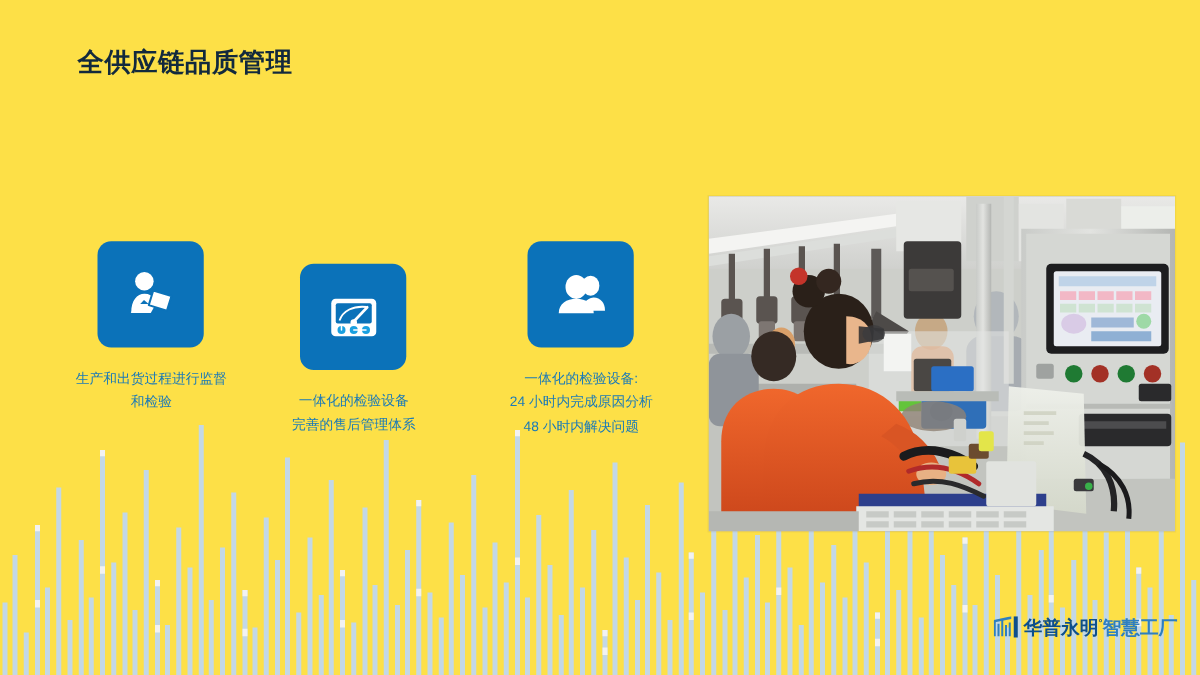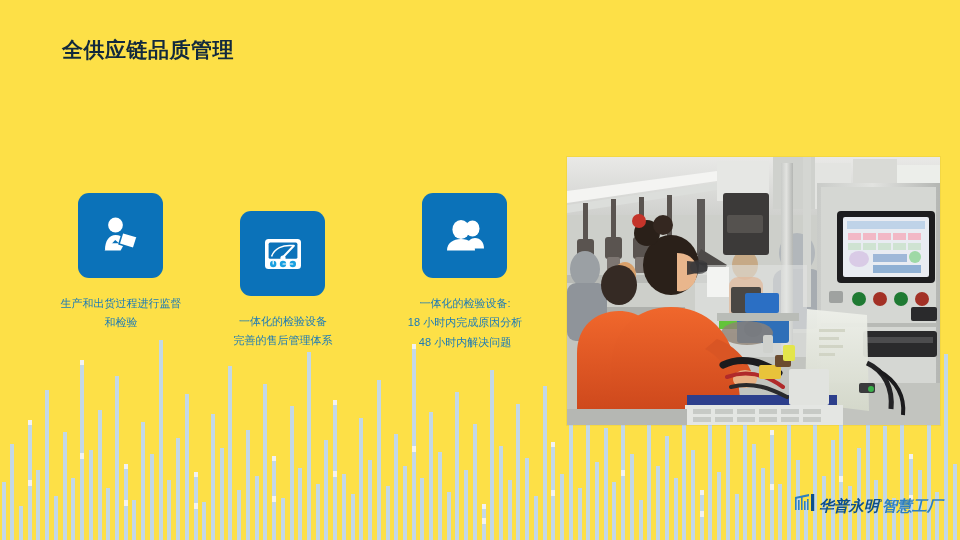--- a/index.html
+++ b/index.html
@@ -91,23 +91,22 @@
     box-shadow: 0 0 0 1px rgba(0,0,0,0.04);
   }
   #photo svg { display: block; width: 373px; height: 268px; }
 
   
   #logo {
     position: absolute;
     right: 18px; bottom: 24px;
     z-index: 7;
     display: flex;
-    align-items: flex-end;
+    align-items: flex-start;
     gap: 4px;
-    font-style: italic;
   }
   #logo .mark { display: block; }
   #logo .wordmark {
     font-size: 15px;
     font-weight: bold;
     color: #0d4f8b;
     letter-spacing: 0;
     white-space: nowrap;
   }
   #logo .wordmark .sub { color: #2e7fc0; }
@@ -306,21 +305,21 @@
         <svg width="48" height="48" viewBox="0 0 48 48">
           <ellipse cx="31.5" cy="16.5" rx="7" ry="8" fill="#ffffff"></ellipse>
           <path d="M24 36.5 C25.5 29 30.5 26 34 26 C39.4 26 43 30.4 43 36.5 Z" fill="#ffffff"></path>
           <ellipse cx="20" cy="17.5" rx="8.6" ry="9.6" fill="#ffffff"></ellipse>
           <path d="M6 38.5 C6 31 12.2 27 20 27 C27.8 27 34 31 34 38.5 Z" fill="#ffffff"></path>
         </svg>
       </span>
     </div>
     <div class="caption">
       <div>一体化的检验设备:</div>
-      <div>18 小时内完成原因分析</div>
+      <div>24 小时内完成原因分析</div>
       <div>48 小时内解决问题</div>
     </div>
   </div>
 
   <div id="photo">
     <svg viewBox="0 0 373 268" preserveAspectRatio="none">
       <defs>
         <linearGradient id="ceil" x1="0" y1="0" x2="0" y2="1">
           <stop offset="0" stop-color="#e9e9e7"></stop>
           <stop offset="1" stop-color="#cfd0cd"></stop>

